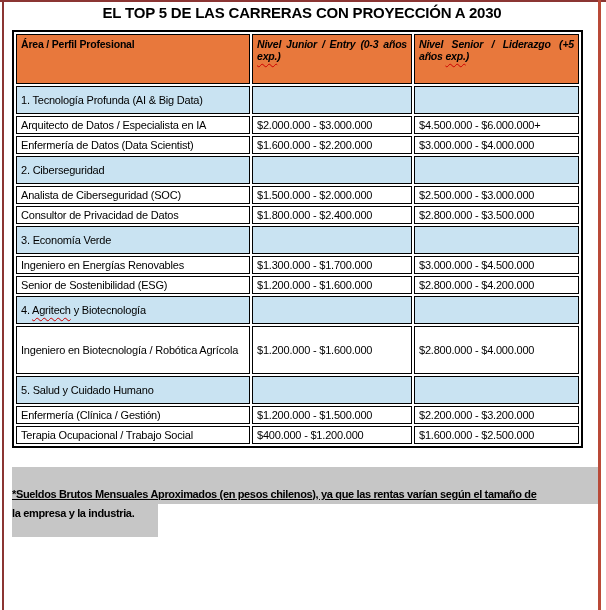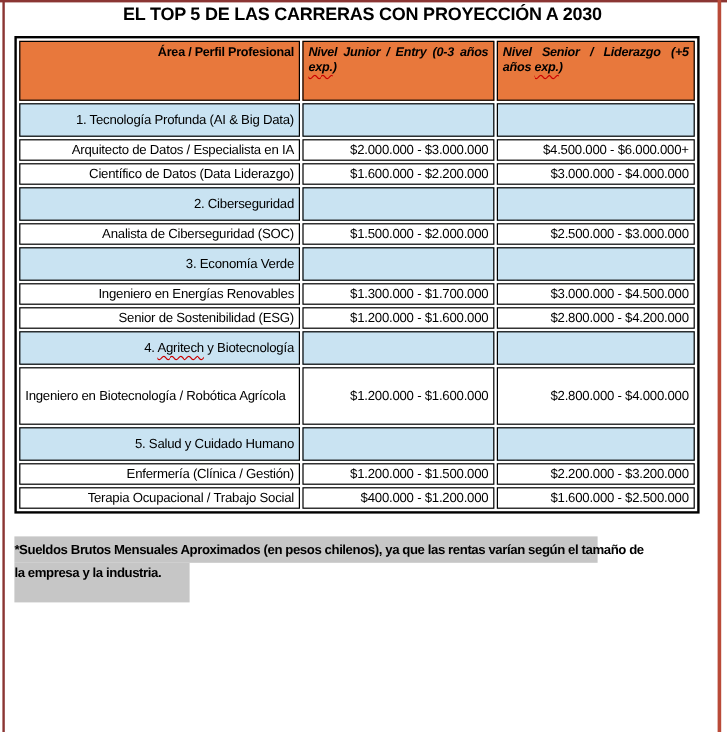--- a/index.html
+++ b/index.html
@@ -41,21 +41,20 @@
     width:571px;
     background:#fff;
   }
   td{
     border:1px solid var(--border);
     padding:2px 4px;
     font-size:11px;
     letter-spacing:-0.2px;
     vertical-align:middle;
     overflow:hidden;
-    text-align:right;
   }
   tr.header-row td{
     background:var(--header-bg);
     font-weight:bold;
     font-size:10.5px;
     vertical-align:top;
     padding-top:3px;
     height:50px;
   }
   tr.header-row td.justify{text-align:justify;font-style:italic;}
@@ -80,21 +79,21 @@
     font-weight:bold;
     font-size:11px;
     letter-spacing:-0.35px;
     line-height:19px;
   }
   .fn-line{
     background:var(--highlight-bg);
     white-space:nowrap;
     display:block;
   }
-  .fn-line1{width:486px;padding-top:3px;}
+  .fn-line1{width:586px;padding-top:18px;text-decoration:underline;}
   .fn-line2{width:146px;padding-bottom:14px;}
 </style>
 </head>
 <body>
 
 <div class="page">
   <div class="frame-top"></div>
   <div class="frame-left"></div>
   <div class="frame-right"></div>
 
@@ -117,34 +116,39 @@
         <td><span class="nowrap">1. Tecnología Profunda (AI &amp; Big Data)</span></td>
         <td></td>
         <td></td>
       </tr>
       <tr class="data-row">
         <td><span class="nowrap">Arquitecto de Datos / Especialista en IA</span></td>
         <td><span class="nowrap">$2.000.000 - $3.000.000</span></td>
         <td><span class="nowrap">$4.500.000 - $6.000.000+</span></td>
       </tr>
       <tr class="data-row">
-        <td><span class="nowrap">Científico de Datos (Data Liderazgo)</span></td>
+        <td><span class="nowrap">Enfermería de Datos (Data Scientist)</span></td>
         <td><span class="nowrap">$1.600.000 - $2.200.000</span></td>
         <td><span class="nowrap">$3.000.000 - $4.000.000</span></td>
       </tr>
 
       <tr class="section-row">
         <td><span class="nowrap">2. Ciberseguridad</span></td>
         <td></td>
         <td></td>
       </tr>
       <tr class="data-row">
         <td><span class="nowrap">Analista de Ciberseguridad (SOC)</span></td>
         <td><span class="nowrap">$1.500.000 - $2.000.000</span></td>
         <td><span class="nowrap">$2.500.000 - $3.000.000</span></td>
+      </tr>
+      <tr class="data-row">
+        <td><span class="nowrap">Consultor de Privacidad de Datos</span></td>
+        <td><span class="nowrap">$1.800.000 - $2.400.000</span></td>
+        <td><span class="nowrap">$2.800.000 - $3.500.000</span></td>
       </tr>
 
       <tr class="section-row">
         <td><span class="nowrap">3. Economía Verde</span></td>
         <td></td>
         <td></td>
       </tr>
       <tr class="data-row">
         <td><span class="nowrap">Ingeniero en Energías Renovables</span></td>
         <td><span class="nowrap">$1.300.000 - $1.700.000</span></td>

